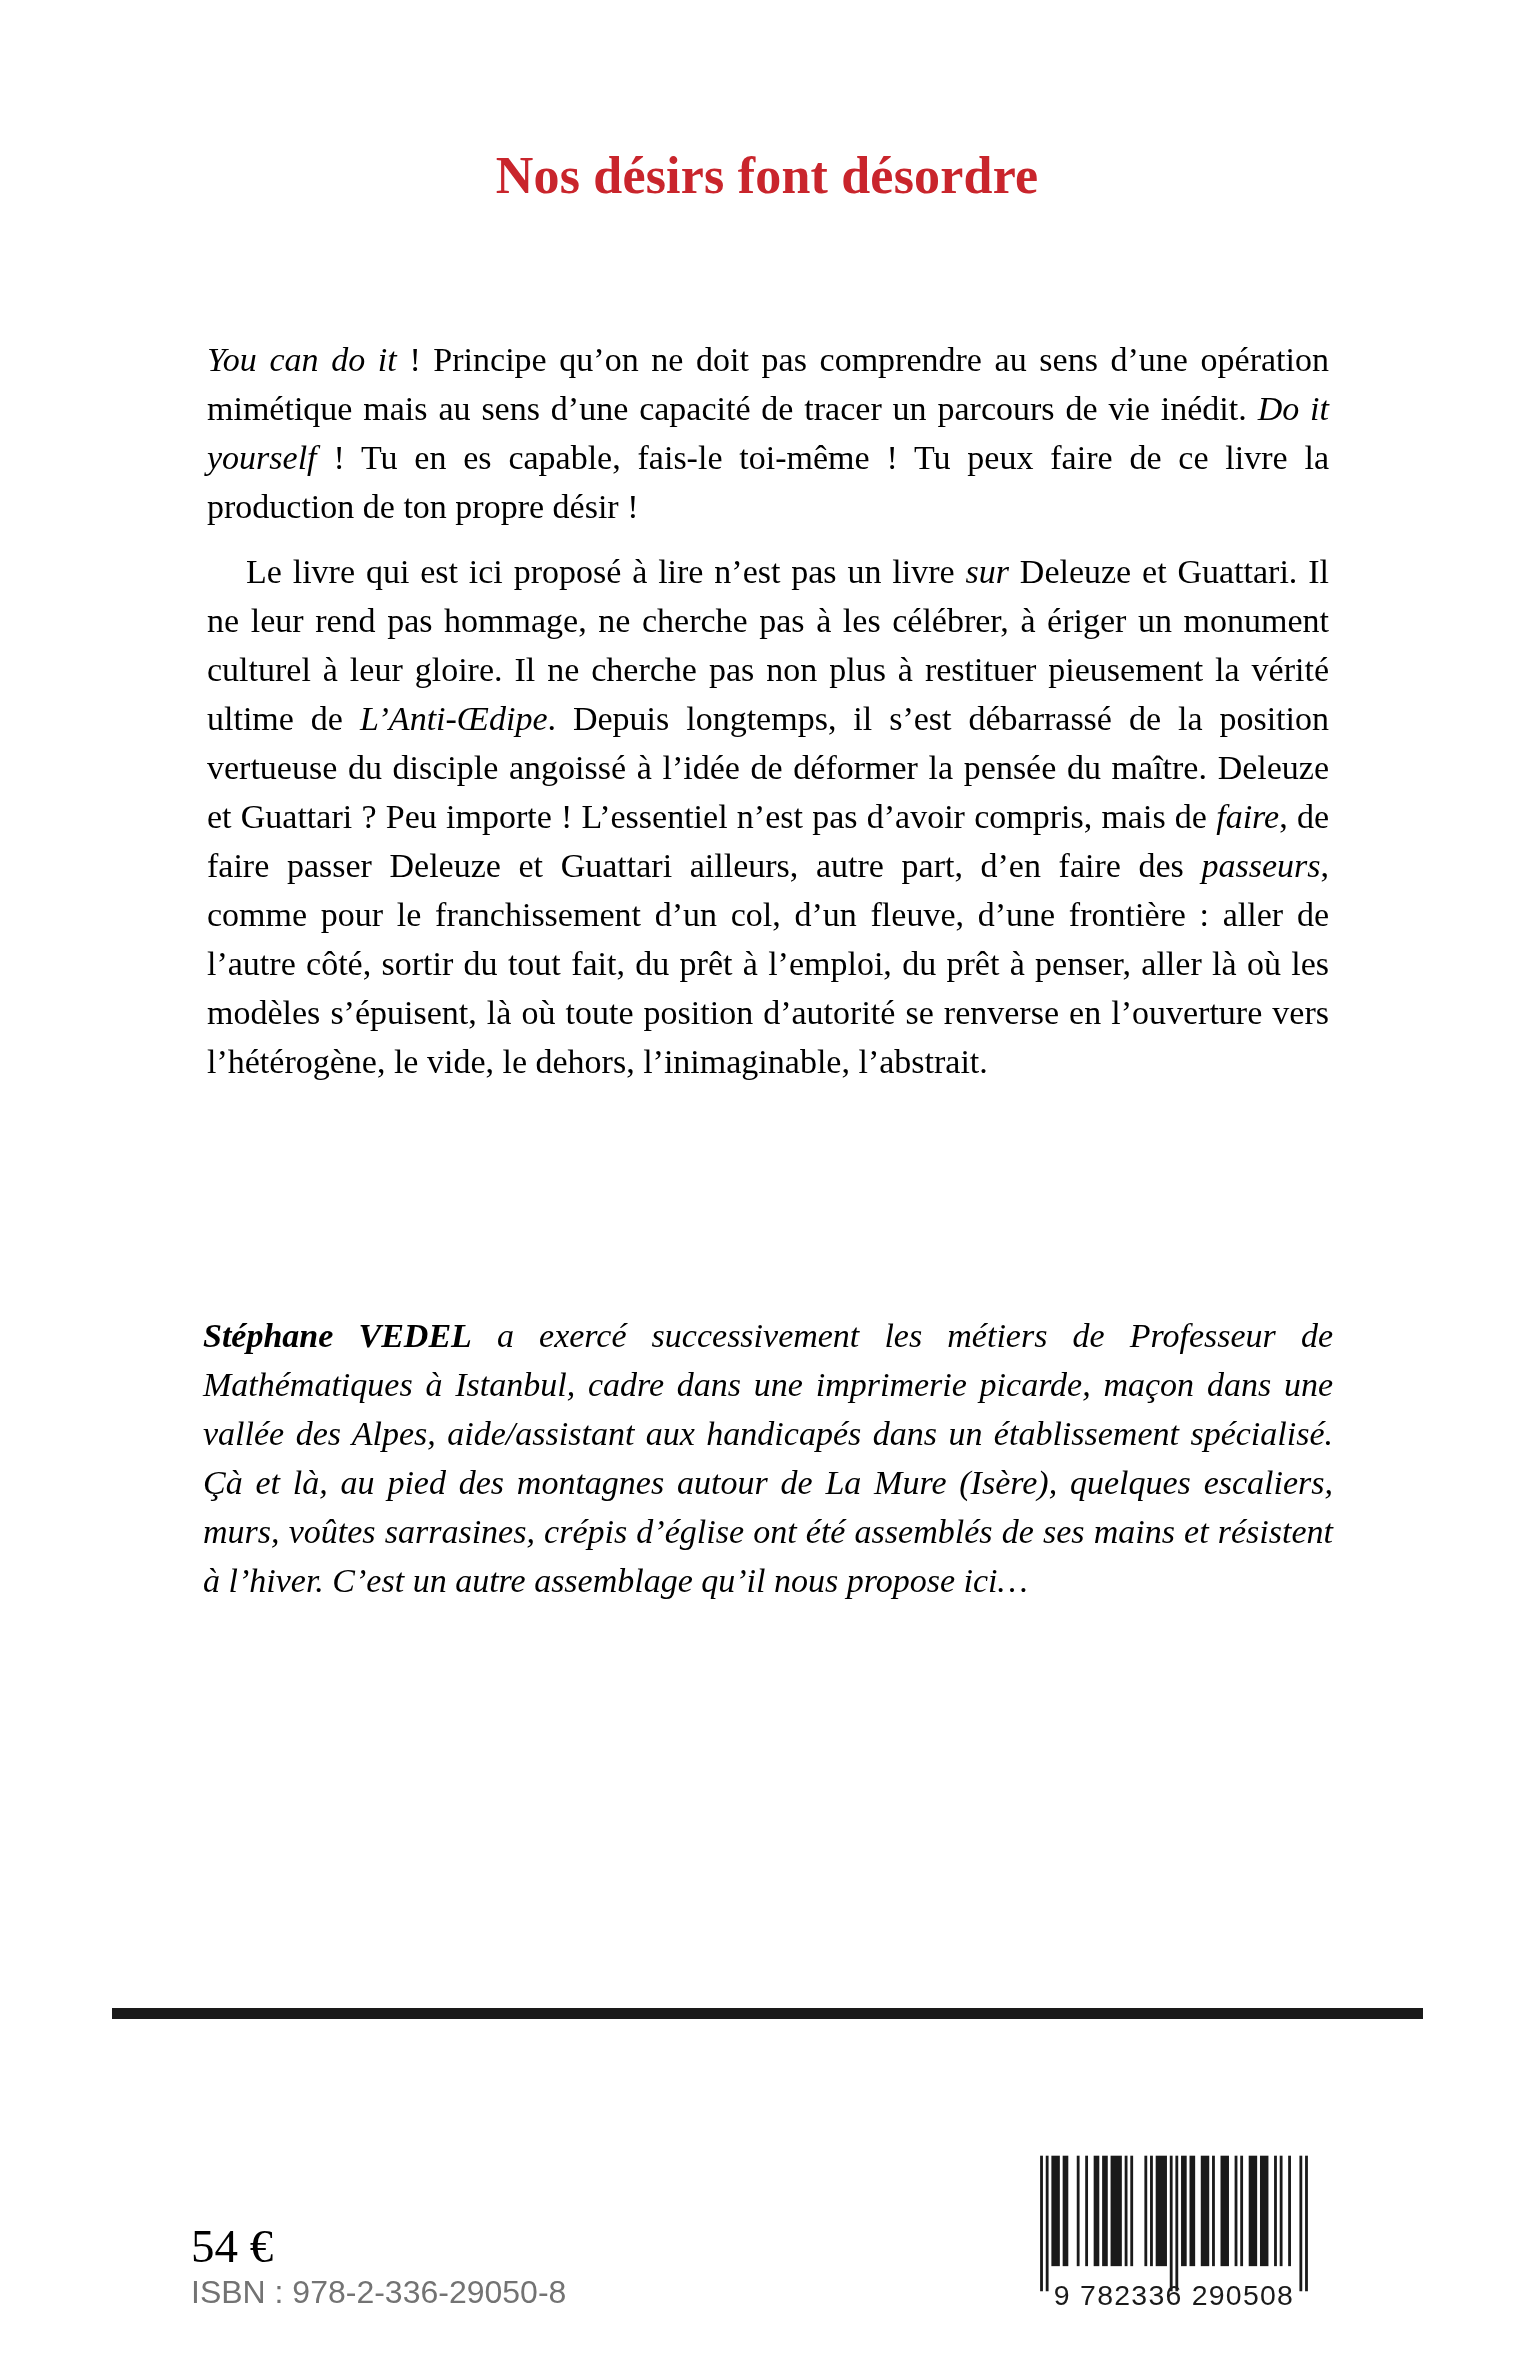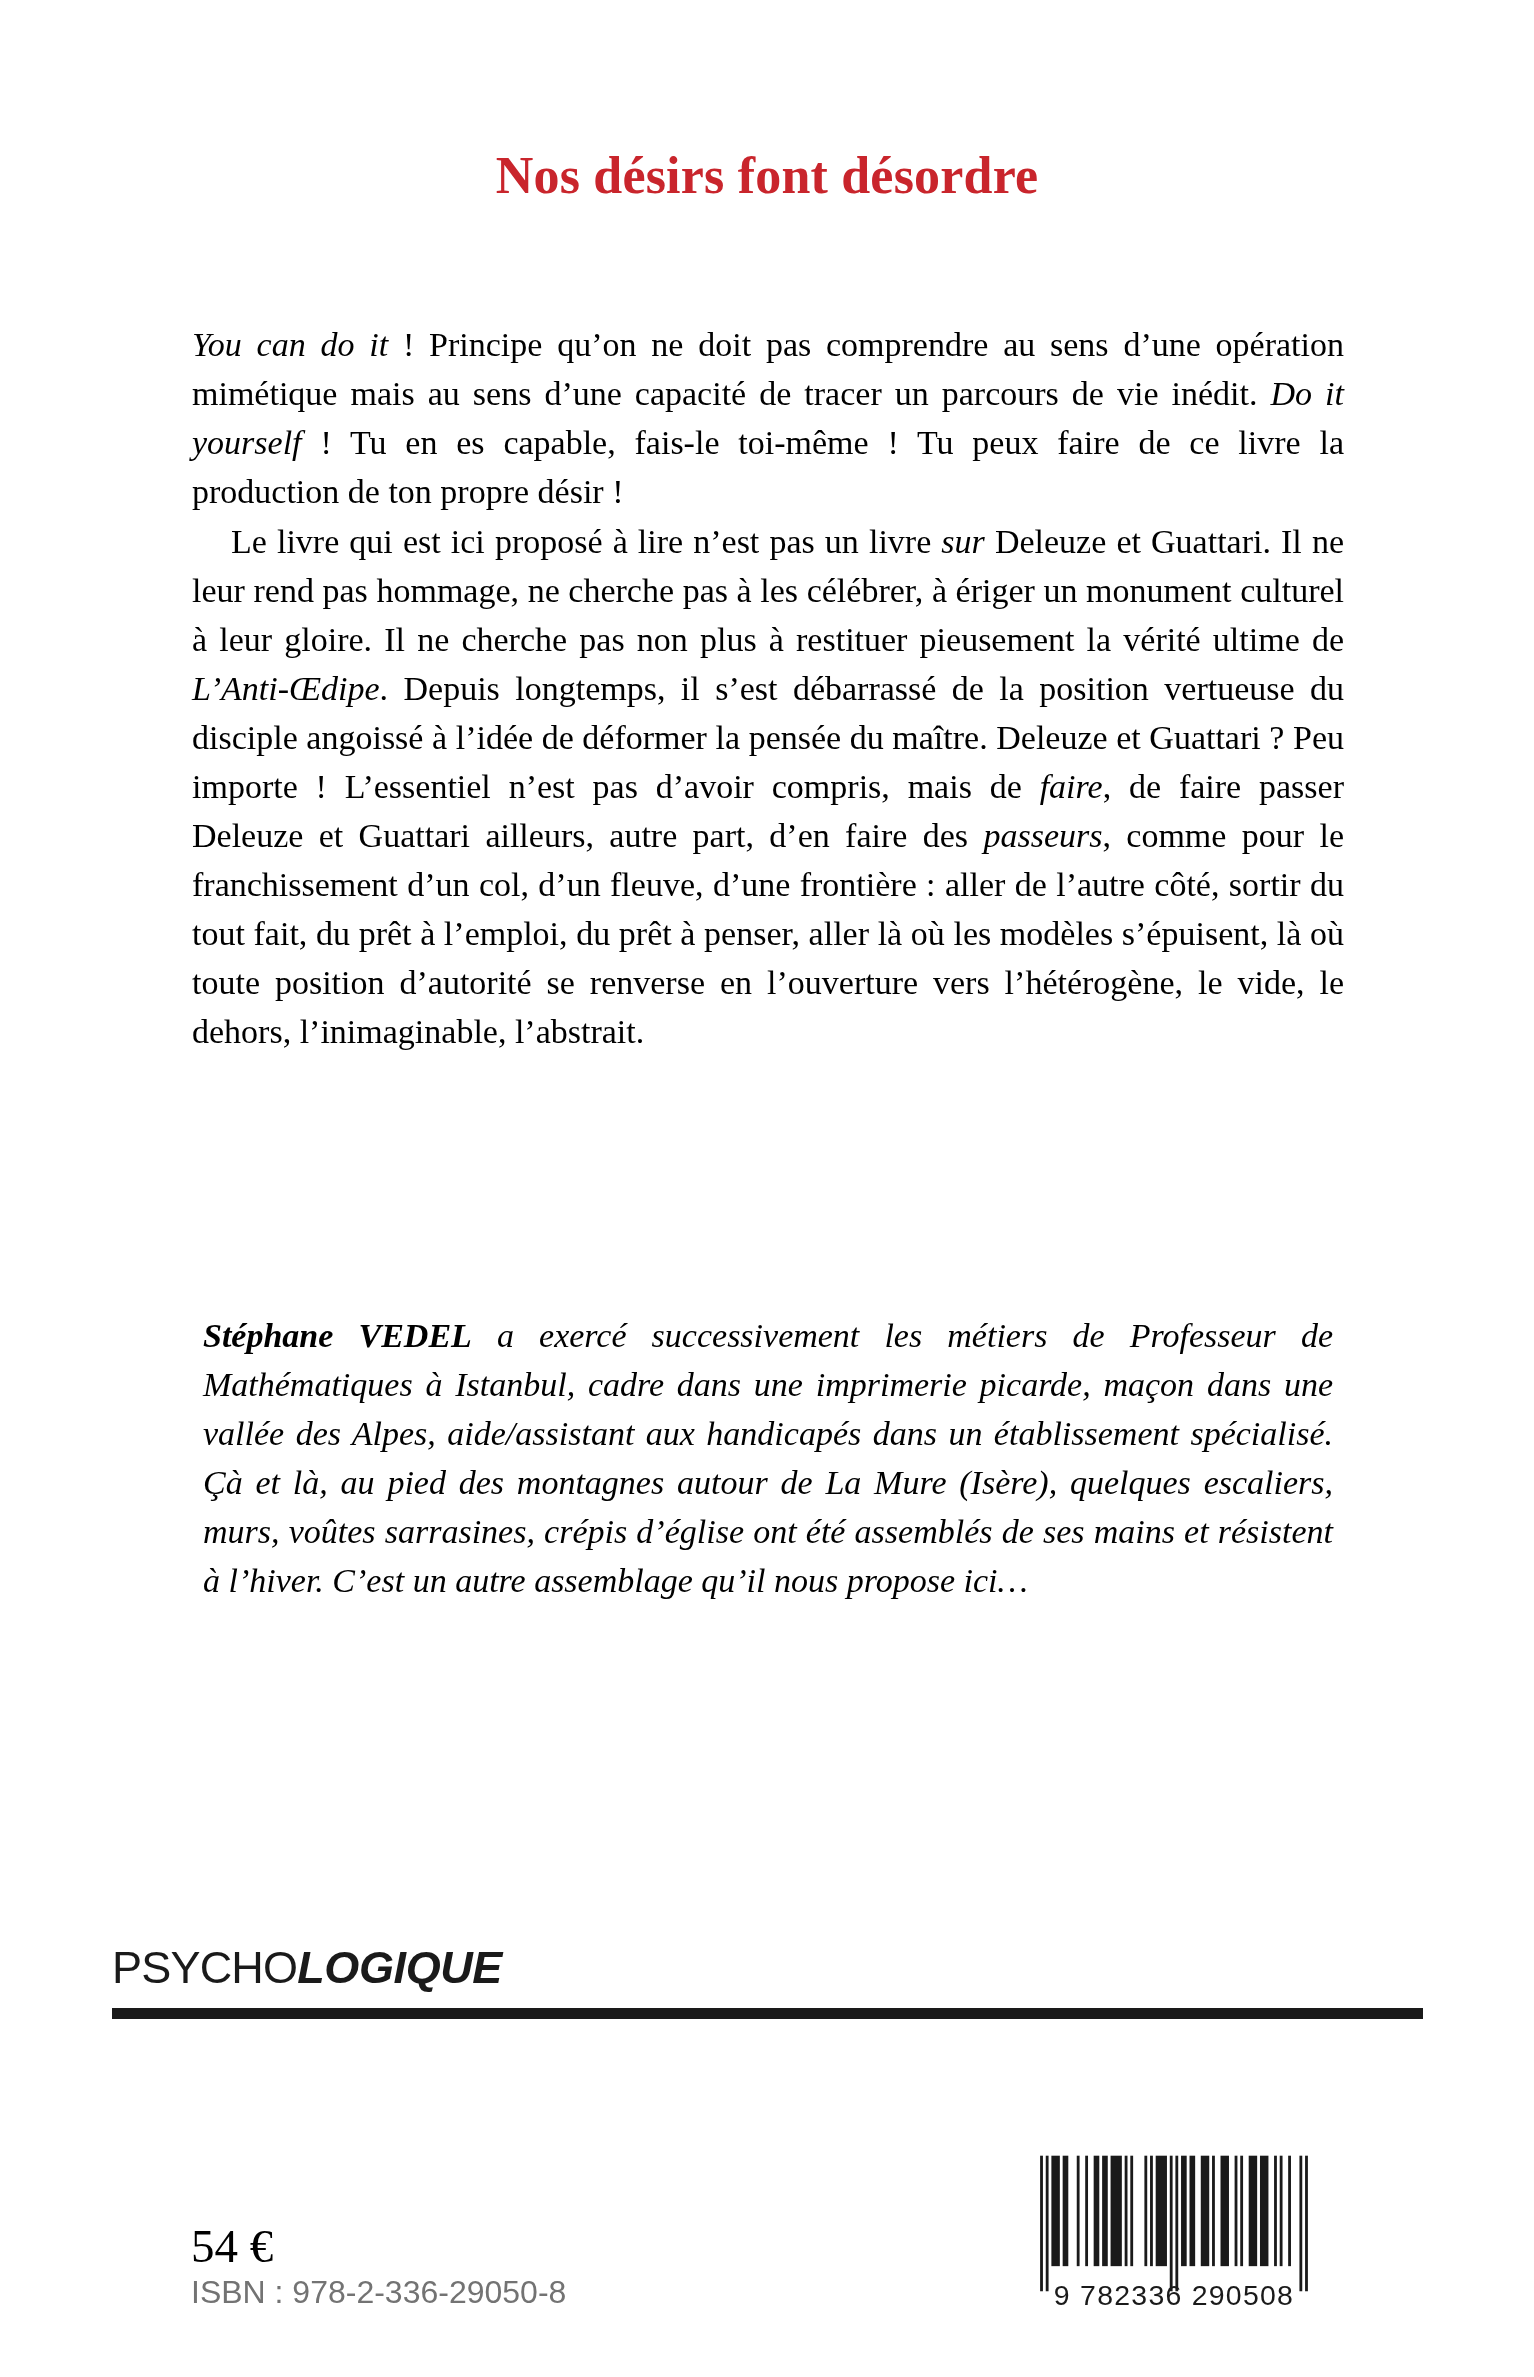--- a/index.html
+++ b/index.html
@@ -54,21 +54,21 @@
 
   
   .body-col {
     position: absolute;
     left: 191px;
     width: 1154px;
     top: 319px;
   }
 
   p.blurb {
-    margin: 1px;
+    margin: 16px;
     font-size: 34px;
     line-height: 49px;
     text-align: justify;
     text-justify: inter-word;
     font-family: "Liberation Serif", "DejaVu Serif", serif;
     hyphens: none;
   }
   p.blurb.first { text-indent: 0; }
   p.blurb.indent { text-indent: 39px; }
   .it { font-style: italic; }
@@ -166,21 +166,20 @@
   <div class="body-col">
     <p class="blurb first"><span class="it">You can do it</span><span> ! Principe qu’on ne doit pas comprendre au sens d’une opération mimétique mais au sens d’une capacité de tracer un parcours de vie inédit. </span><span class="it">Do it yourself</span><span> ! Tu en es capable, fais-le toi-même ! Tu peux faire de ce livre la production de ton propre désir !</span></p>
 
     <p class="blurb indent"><span>Le livre qui est ici proposé à lire n’est pas un livre </span><span class="it">sur</span><span> Deleuze et Guattari. Il ne leur rend pas hommage, ne cherche pas à les célébrer, à ériger un monument culturel à leur gloire. Il ne cherche pas non plus à restituer pieusement la vérité ultime de </span><span class="it">L’Anti-Œdipe</span><span>. Depuis longtemps, il s’est débarrassé de la position vertueuse du disciple angoissé à l’idée de déformer la pensée du maître. Deleuze et Guattari ? Peu importe ! L’essentiel n’est pas d’avoir compris, mais de </span><span class="it">faire</span><span>, de faire passer Deleuze et Guattari ailleurs, autre part, d’en faire des </span><span class="it">passeurs</span><span>, comme pour le franchissement d’un col, d’un fleuve, d’une frontière : aller de l’autre côté, sortir du tout fait, du prêt à l’emploi, du prêt à penser, aller là où les modèles s’épuisent, là où toute position d’autorité se renverse en l’ouverture vers l’hétérogène, le vide, le dehors, l’inimaginable, l’abstrait.</span></p>
   </div>
 
   <div class="bio">
     <p class="bio-text"><span class="bio-name">Stéphane VEDEL</span><span> a exercé successivement les métiers de Professeur de Mathématiques à Istanbul, cadre dans une imprimerie picarde, maçon dans une vallée des Alpes, aide/assistant aux handicapés dans un établissement spécialisé. Çà et là, au pied des montagnes autour de La Mure (Isère), quelques escaliers, murs, voûtes sarrasines, crépis d’église ont été assemblés de ses mains et résistent à l’hiver. C’est un autre assemblage qu’il nous propose ici…</span></p>
   </div>
 
-  <div class="imprint"><span class="psycho">PSYCHO</span><span class="logique">LOGIQUE</span></div>
   <div class="rule"></div>
 
   <div class="price">54 €</div>
   <div class="isbn">ISBN :  978-2-336-29050-8</div>
 
   <div class="barcode-wrap">
     <svg width="268" height="159" viewBox="0 0 320 190">
       <g id="bc-bars" fill="#1a1a1a">
           <rect x="0.00" y="8" width="3.37" height="162"></rect>
           <rect x="6.74" y="8" width="3.37" height="162"></rect>

